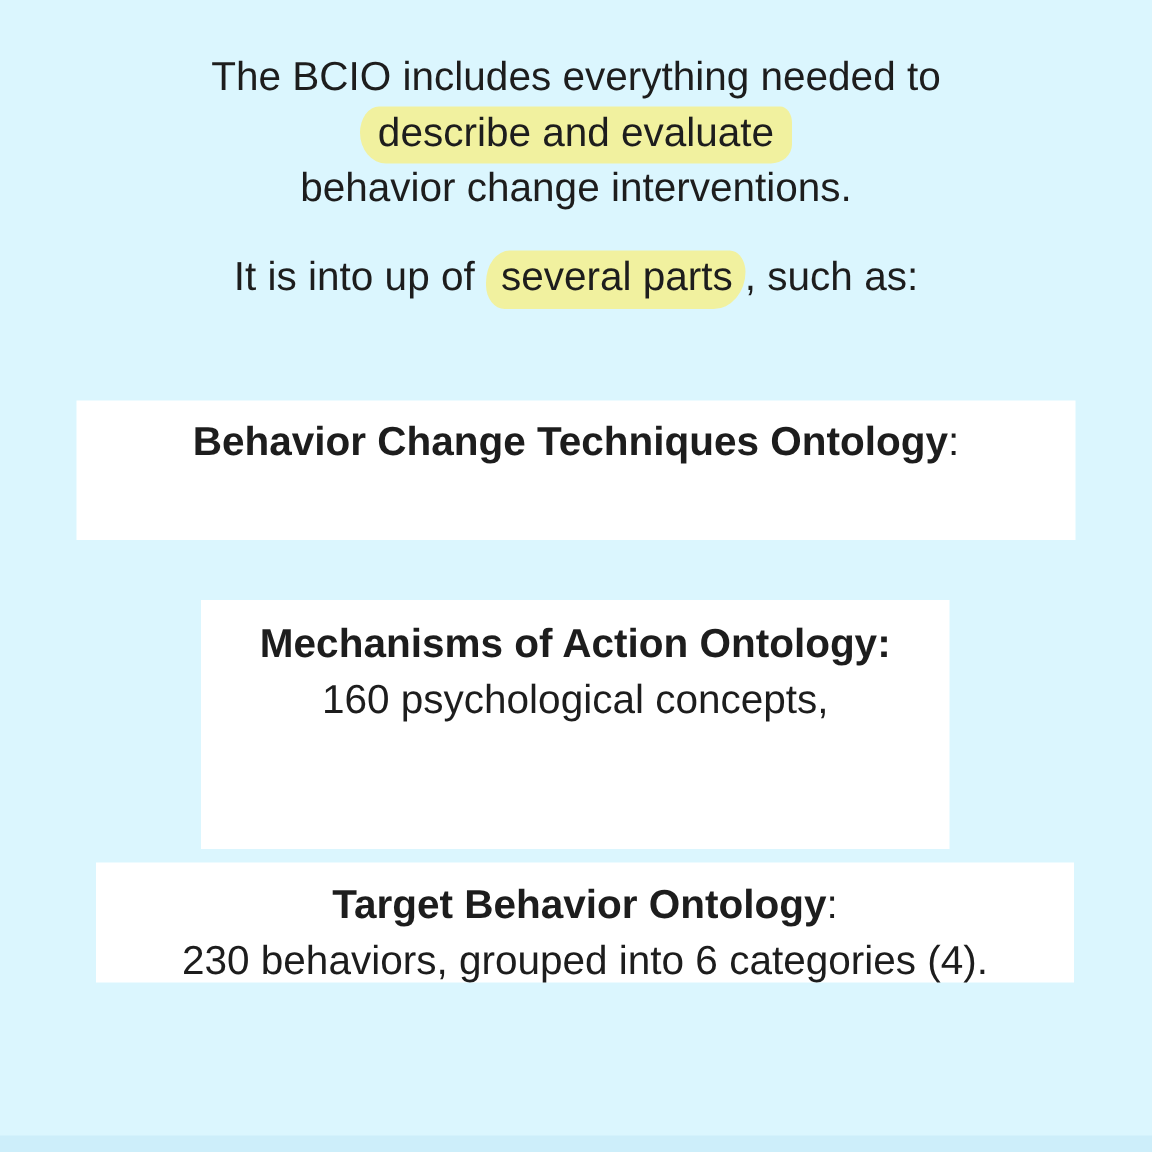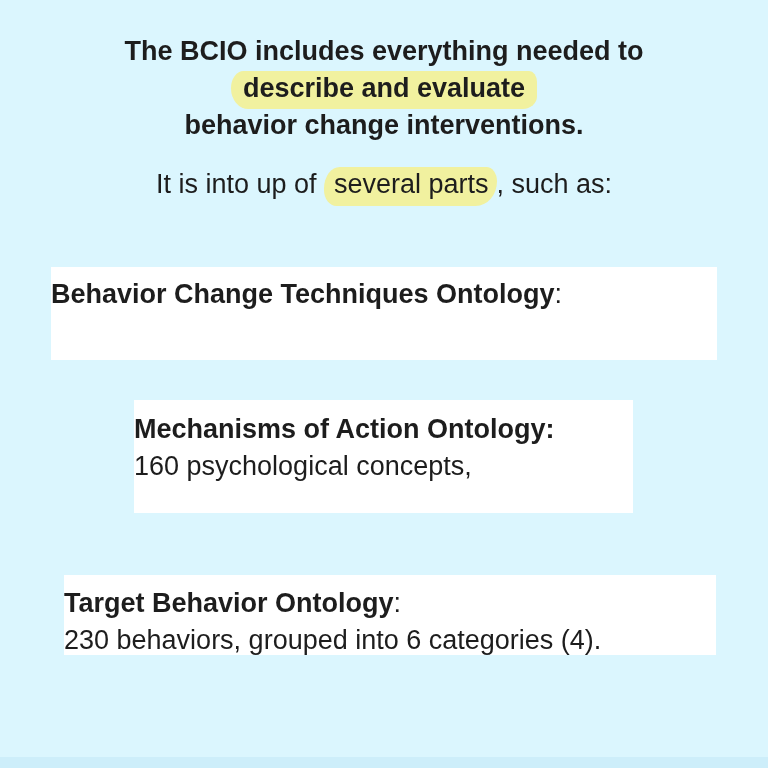--- a/index.html
+++ b/index.html
@@ -18,42 +18,43 @@
     font-size: 27px;
     line-height: 37px;
     -webkit-font-smoothing: antialiased;
   }
   .intro {
     position: absolute;
     left: 0;
     width: 100%;
     text-align: center;
   }
-  .intro-1 { top: 33px; font-weight: bold; }
+  .intro-1 { top: 33px; }
   .intro-2 { top: 166px; }
   .hl {
     background: var(--hl, #f1f19f);
     padding: 2px 12px 6px 12px;
   }
   .hl-1 {
     border-radius: 16px 10px 18px 22px / 22px 14px 16px 26px;
     margin-top: 28px;
   }
   .hl-2 {
     padding: 2px 8px 7px 10px;
     border-radius: 18px 12px 24px 14px / 24px 16px 28px 18px;
   }
   .card {
     position: absolute;
     background: var(--card, #ffffff);
+    text-align: center;
     box-sizing: border-box;
     white-space: nowrap;
   }
   .card-1 { left: 51px;  top: 267px; width: 666px; height: 93px;  padding-top: 9px; }
-  .card-2 { left: 134px; top: 400px; width: 499px; height: 113px; padding-top: 11px; }
+  .card-2 { left: 134px; top: 400px; width: 499px; height: 166px; padding-top: 11px; }
   .card-3 { left: 64px;  top: 575px; width: 652px; height: 80px;  padding-top: 10px; }
   .card-title { font-weight: bold; }
   .bottom-strip {
     position: absolute;
     left: 0;
     bottom: 0;
     width: 100%;
     height: 11px;
     background: var(--strip, #cdeefa);
   }

